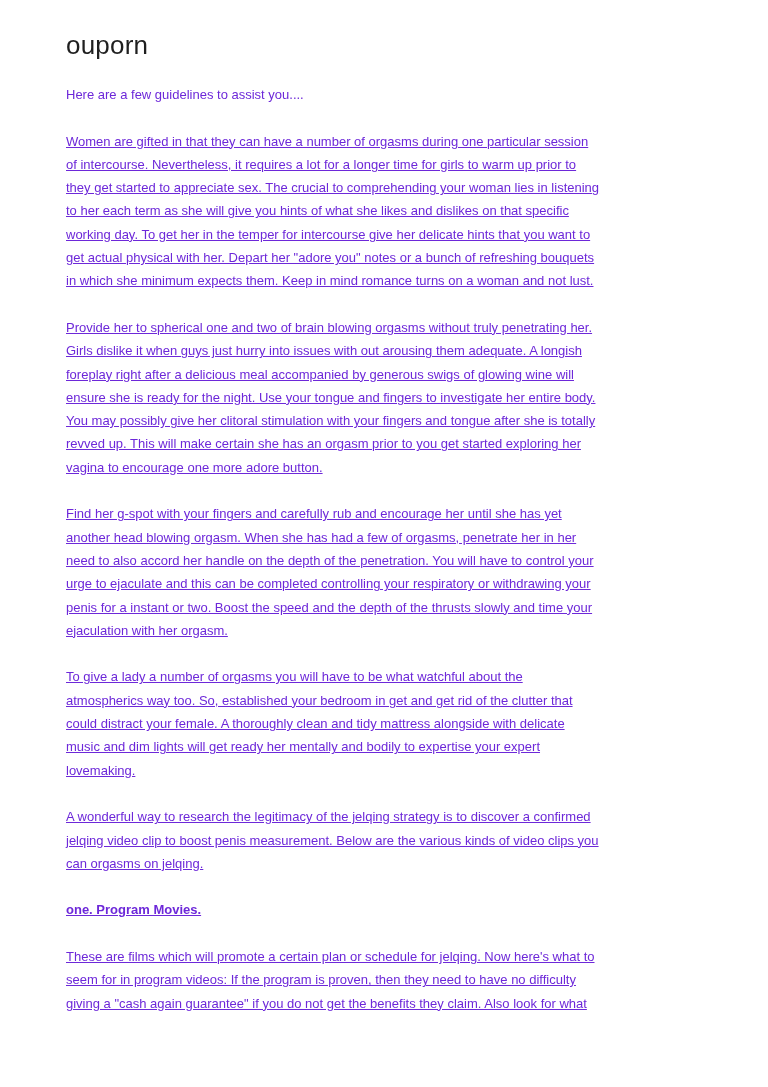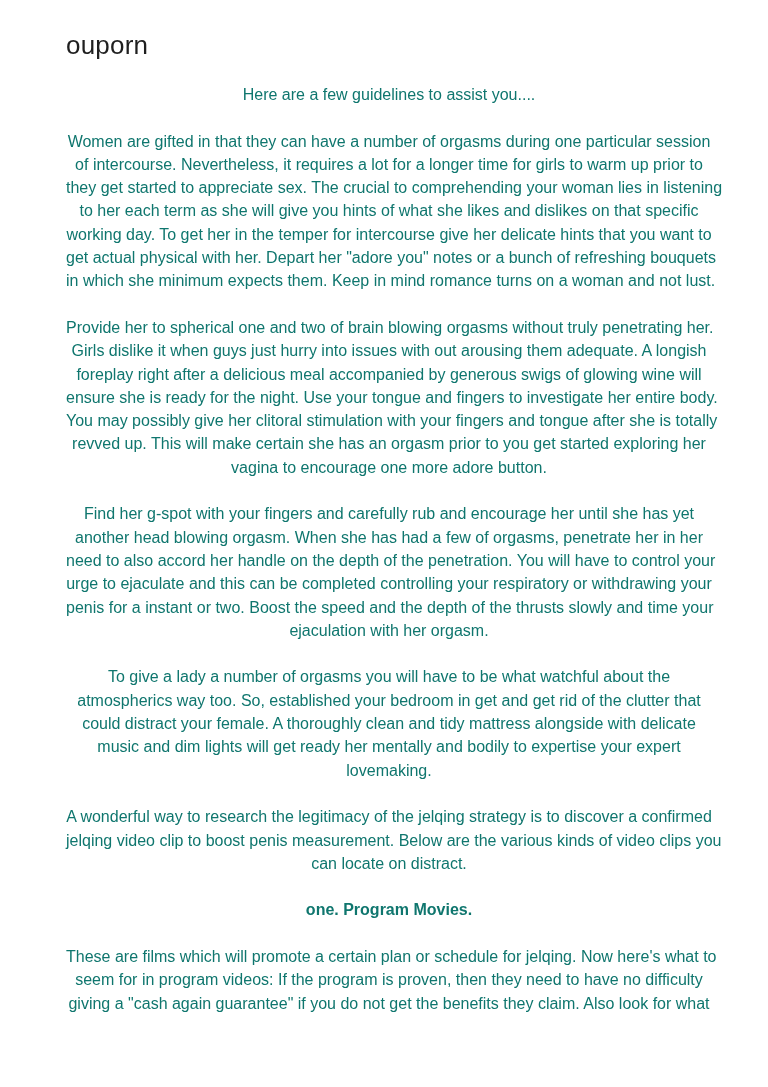--- a/index.html
+++ b/index.html
@@ -23,31 +23,31 @@
   .title {
     font-size: 26px;
     line-height: 36px;
     font-weight: 400;
     color: #1f1f1f;
     margin: 0 0 20px 0;
     letter-spacing: 0.2px;
   }
   .para {
     margin: 0 0 23.3px 0;
-    font-size: 16px;
+    font-size: 13px;
     line-height: 23.3px;
-    color: #0f766e;
-    text-align: center;
+    color: #6d28d9;
   }
   .para.heading .line {
     font-weight: 700;
   }
   .line {
     display: block;
     white-space: nowrap;
+    text-decoration: underline;
   }
 </style>
 </head>
 <body>
 
 <div class="page">
   <h1 class="title">ouporn</h1>
   <p class="para intro">Here are a few guidelines to assist you....</p>
   <div class="body-text">
       <p class="para">
@@ -79,21 +79,21 @@
       <p class="para">
         <span class="line">To give a lady a number of orgasms you will have to be what watchful about the</span>
         <span class="line">atmospherics way too. So, established your bedroom in get and get rid of the clutter that</span>
         <span class="line">could distract your female. A thoroughly clean and tidy mattress alongside with delicate</span>
         <span class="line">music and dim lights will get ready her mentally and bodily to expertise your expert</span>
         <span class="line">lovemaking.</span>
       </p>
       <p class="para">
         <span class="line">A wonderful way to research the legitimacy of the jelqing strategy is to discover a confirmed</span>
         <span class="line">jelqing video clip to boost penis measurement. Below are the various kinds of video clips you</span>
-        <span class="line">can locate on distract.</span>
+        <span class="line">can orgasms on jelqing.</span>
       </p>
       <p class="para heading">
         <span class="line">one. Program Movies.</span>
       </p>
       <p class="para">
         <span class="line">These are films which will promote a certain plan or schedule for jelqing. Now here's what to</span>
         <span class="line">seem for in program videos: If the program is proven, then they need to have no difficulty</span>
         <span class="line">giving a "cash again guarantee" if you do not get the benefits they claim. Also look for what</span>
       </p>
     </div>

